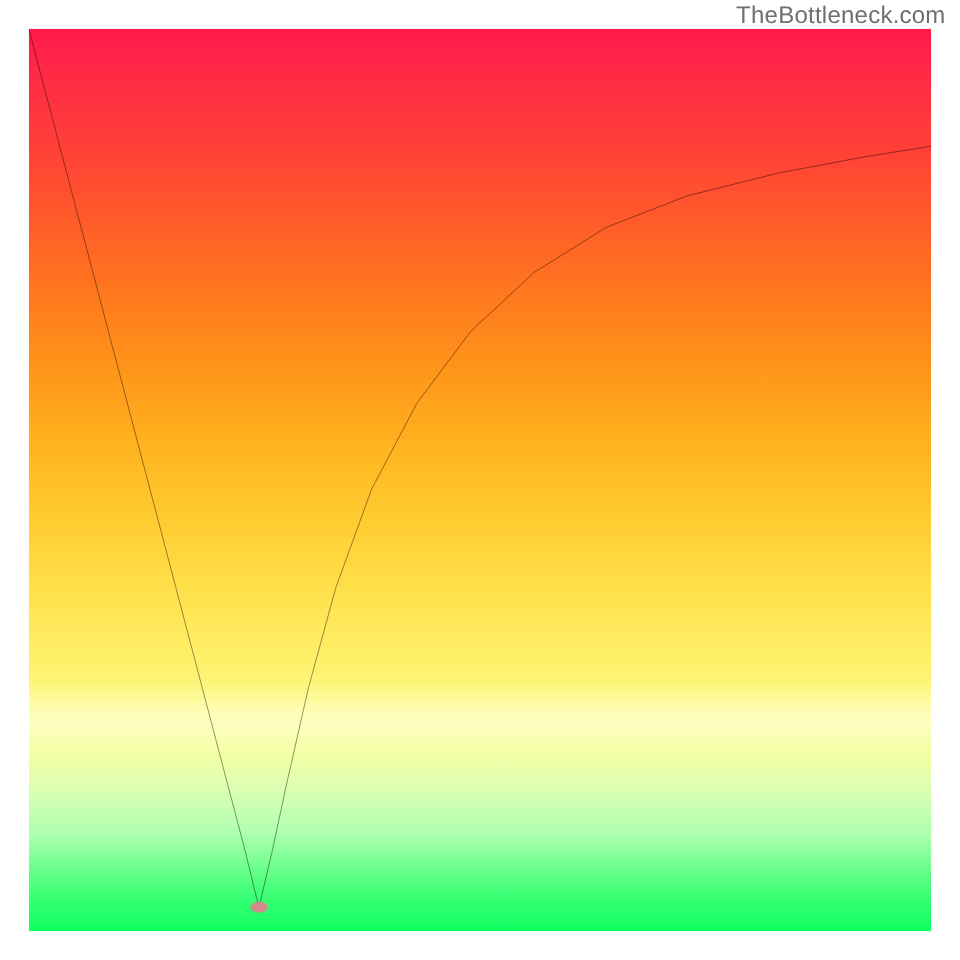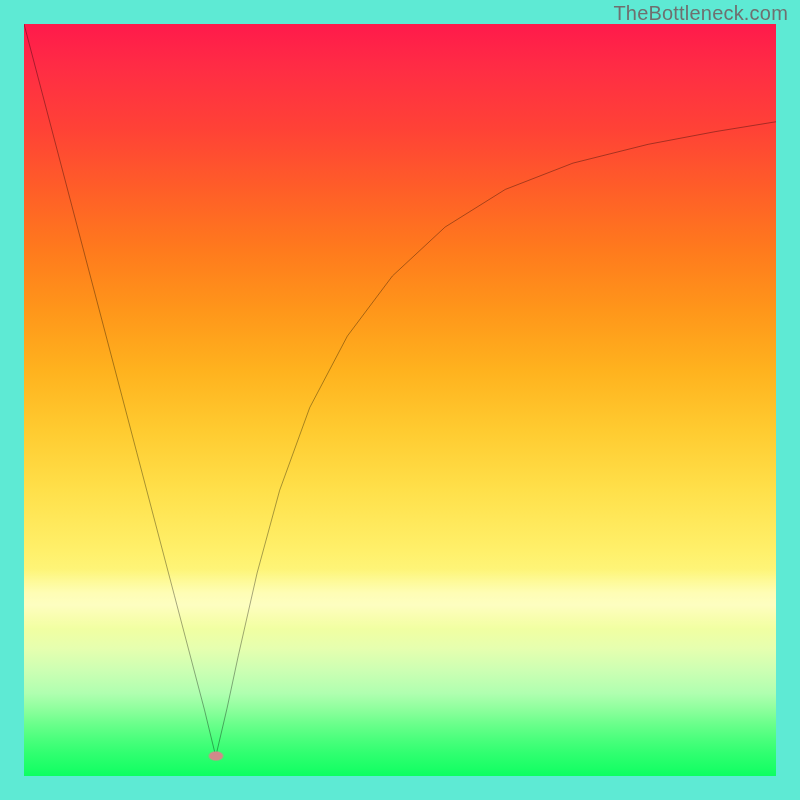--- a/index.html
+++ b/index.html
@@ -10,21 +10,21 @@
     overflow: hidden;
     background: #000;
     font-family: Arial, Helvetica, sans-serif;
   }
   .frame {
     position: absolute;
     top: 0;
     left: 0;
     width: 800px;
     height: 800px;
-    background: #5eead4;
+    background: #ffffff;
   }
   .plot {
     position: absolute;
     top: 24px;
     left: 24px;
     width: 752px;
     height: 752px;
     overflow: hidden;
   }
   .gradient {

